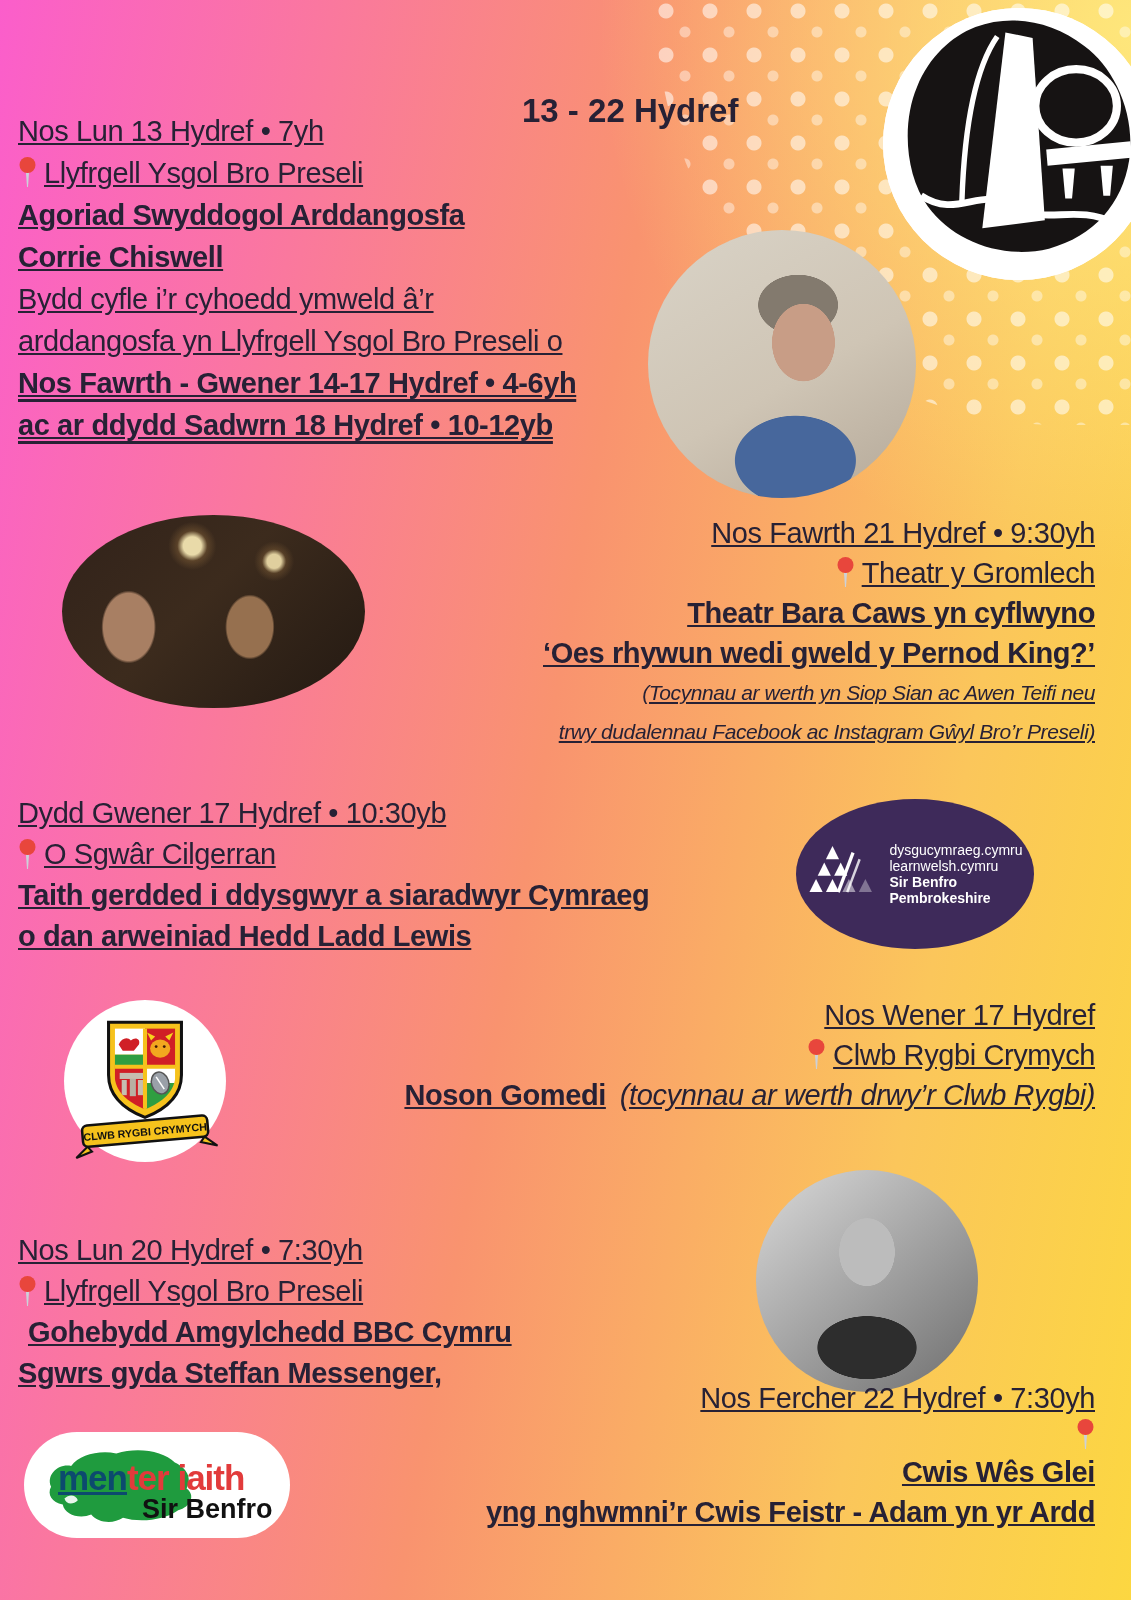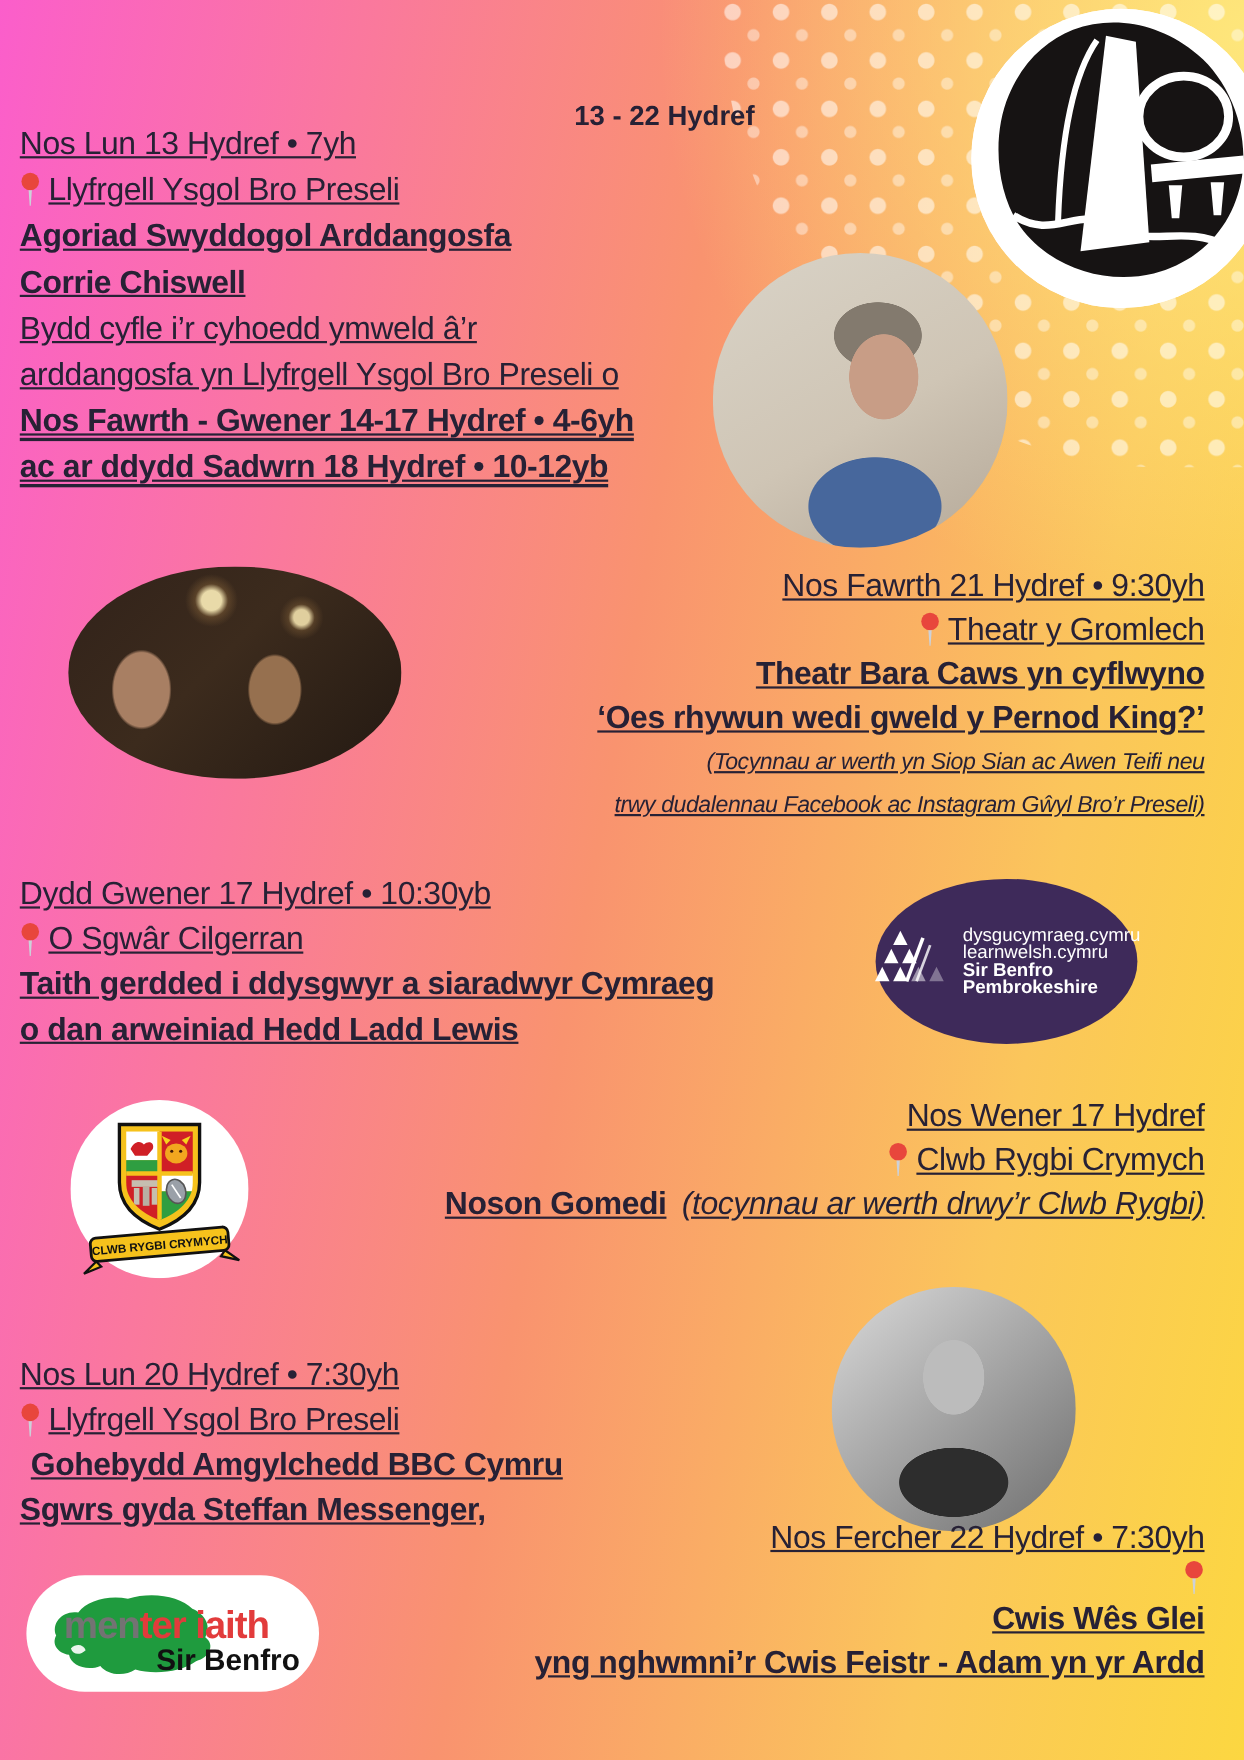--- a/index.html
+++ b/index.html
@@ -19,21 +19,21 @@
       radial-gradient(circle at 11px 11px, rgba(255,255,255,.55) 7px, rgba(255,255,255,0) 8px),
       radial-gradient(circle at 30px 32px, rgba(255,255,255,.42) 5px, rgba(255,255,255,0) 6px);
     background-size:44px 44px,44px 44px;
   }
   
   .fest-logo{position:absolute;left:883px;top:8px;width:272px;height:272px;border-radius:50%;
     background:#fff;z-index:2;}
   .fest-logo svg{width:100%;height:100%;display:block;}
   .title{position:absolute;left:36px;top:24px;margin:0;font-size:52px;line-height:64px;
     font-weight:bold;letter-spacing:-0.5px;z-index:3;}
-  .daterange{position:absolute;left:522px;top:92px;font-size:25px;font-weight:bold;z-index:3;}
+  .daterange{position:absolute;left:522px;top:92px;font-size:33px;font-weight:bold;z-index:3;}
 
   .ev{position:absolute;font-size:29px;line-height:42px;letter-spacing:-0.4px;z-index:3;text-decoration:underline;}
   .ev.right{text-align:right;}
   .b{font-weight:bold;}
   .i{font-style:italic;}
   .u{text-decoration:underline;text-decoration-thickness:2.5px;text-underline-offset:6px;}
   .note{font-size:21px;line-height:39px;}
   .loc{display:flex;align-items:center;gap:7px;}
   .right .loc{justify-content:flex-end;}
   .pin{display:inline-block;width:19px;height:34px;flex:0 0 auto;}
@@ -66,33 +66,33 @@
     background:
       radial-gradient(ellipse 46px 56px at 50% 37%, #bcbcbc 60%, rgba(0,0,0,0) 61%),
       radial-gradient(ellipse 82px 52px at 50% 80%, #2d2d2d 60%, rgba(0,0,0,0) 61%),
       linear-gradient(140deg,#dadada 0%,#a9a9a9 45%,#6e6e6e 100%);}
 
   
   .lw{position:absolute;left:796px;top:799px;width:238px;height:150px;border-radius:50%;
     background:var(--learn-welsh-purple,#3e2a5a);z-index:2;
     display:flex;align-items:center;justify-content:center;gap:8px;color:#fff;}
   .lw svg{width:74px;height:66px;flex:0 0 auto;}
-  .lw .txt{font-size:17px;line-height:16px;}
+  .lw .txt{font-size:14px;line-height:16px;}
   .lw .txt .bold{font-weight:bold;}
 
   
   .rugby{position:absolute;left:64px;top:1000px;width:162px;height:162px;z-index:2;}
   .rugby svg{width:100%;height:100%;display:block;}
 
   
   .menter{position:absolute;left:24px;top:1432px;width:266px;height:106px;border-radius:53px;
     background:#fff;z-index:2;overflow:hidden;}
   .menter svg.map{position:absolute;left:6px;top:8px;width:186px;height:92px;}
   .menter .word{position:absolute;left:34px;top:26px;font-size:35px;font-weight:bold;letter-spacing:-1px;}
-  .menter .word .w1{color:#737373;}
+  .menter .word .w1{color:#0c4a6e;text-decoration:underline;}
   .menter .word .w2{color:var(--menter-red,#e23b3b);}
   .menter .sub{position:absolute;left:118px;top:62px;font-size:27px;font-weight:bold;color:#111;}
 </style>
 </head>
 <body>
 
 <div class="poster">
 
   <div class="dots"></div>
 

